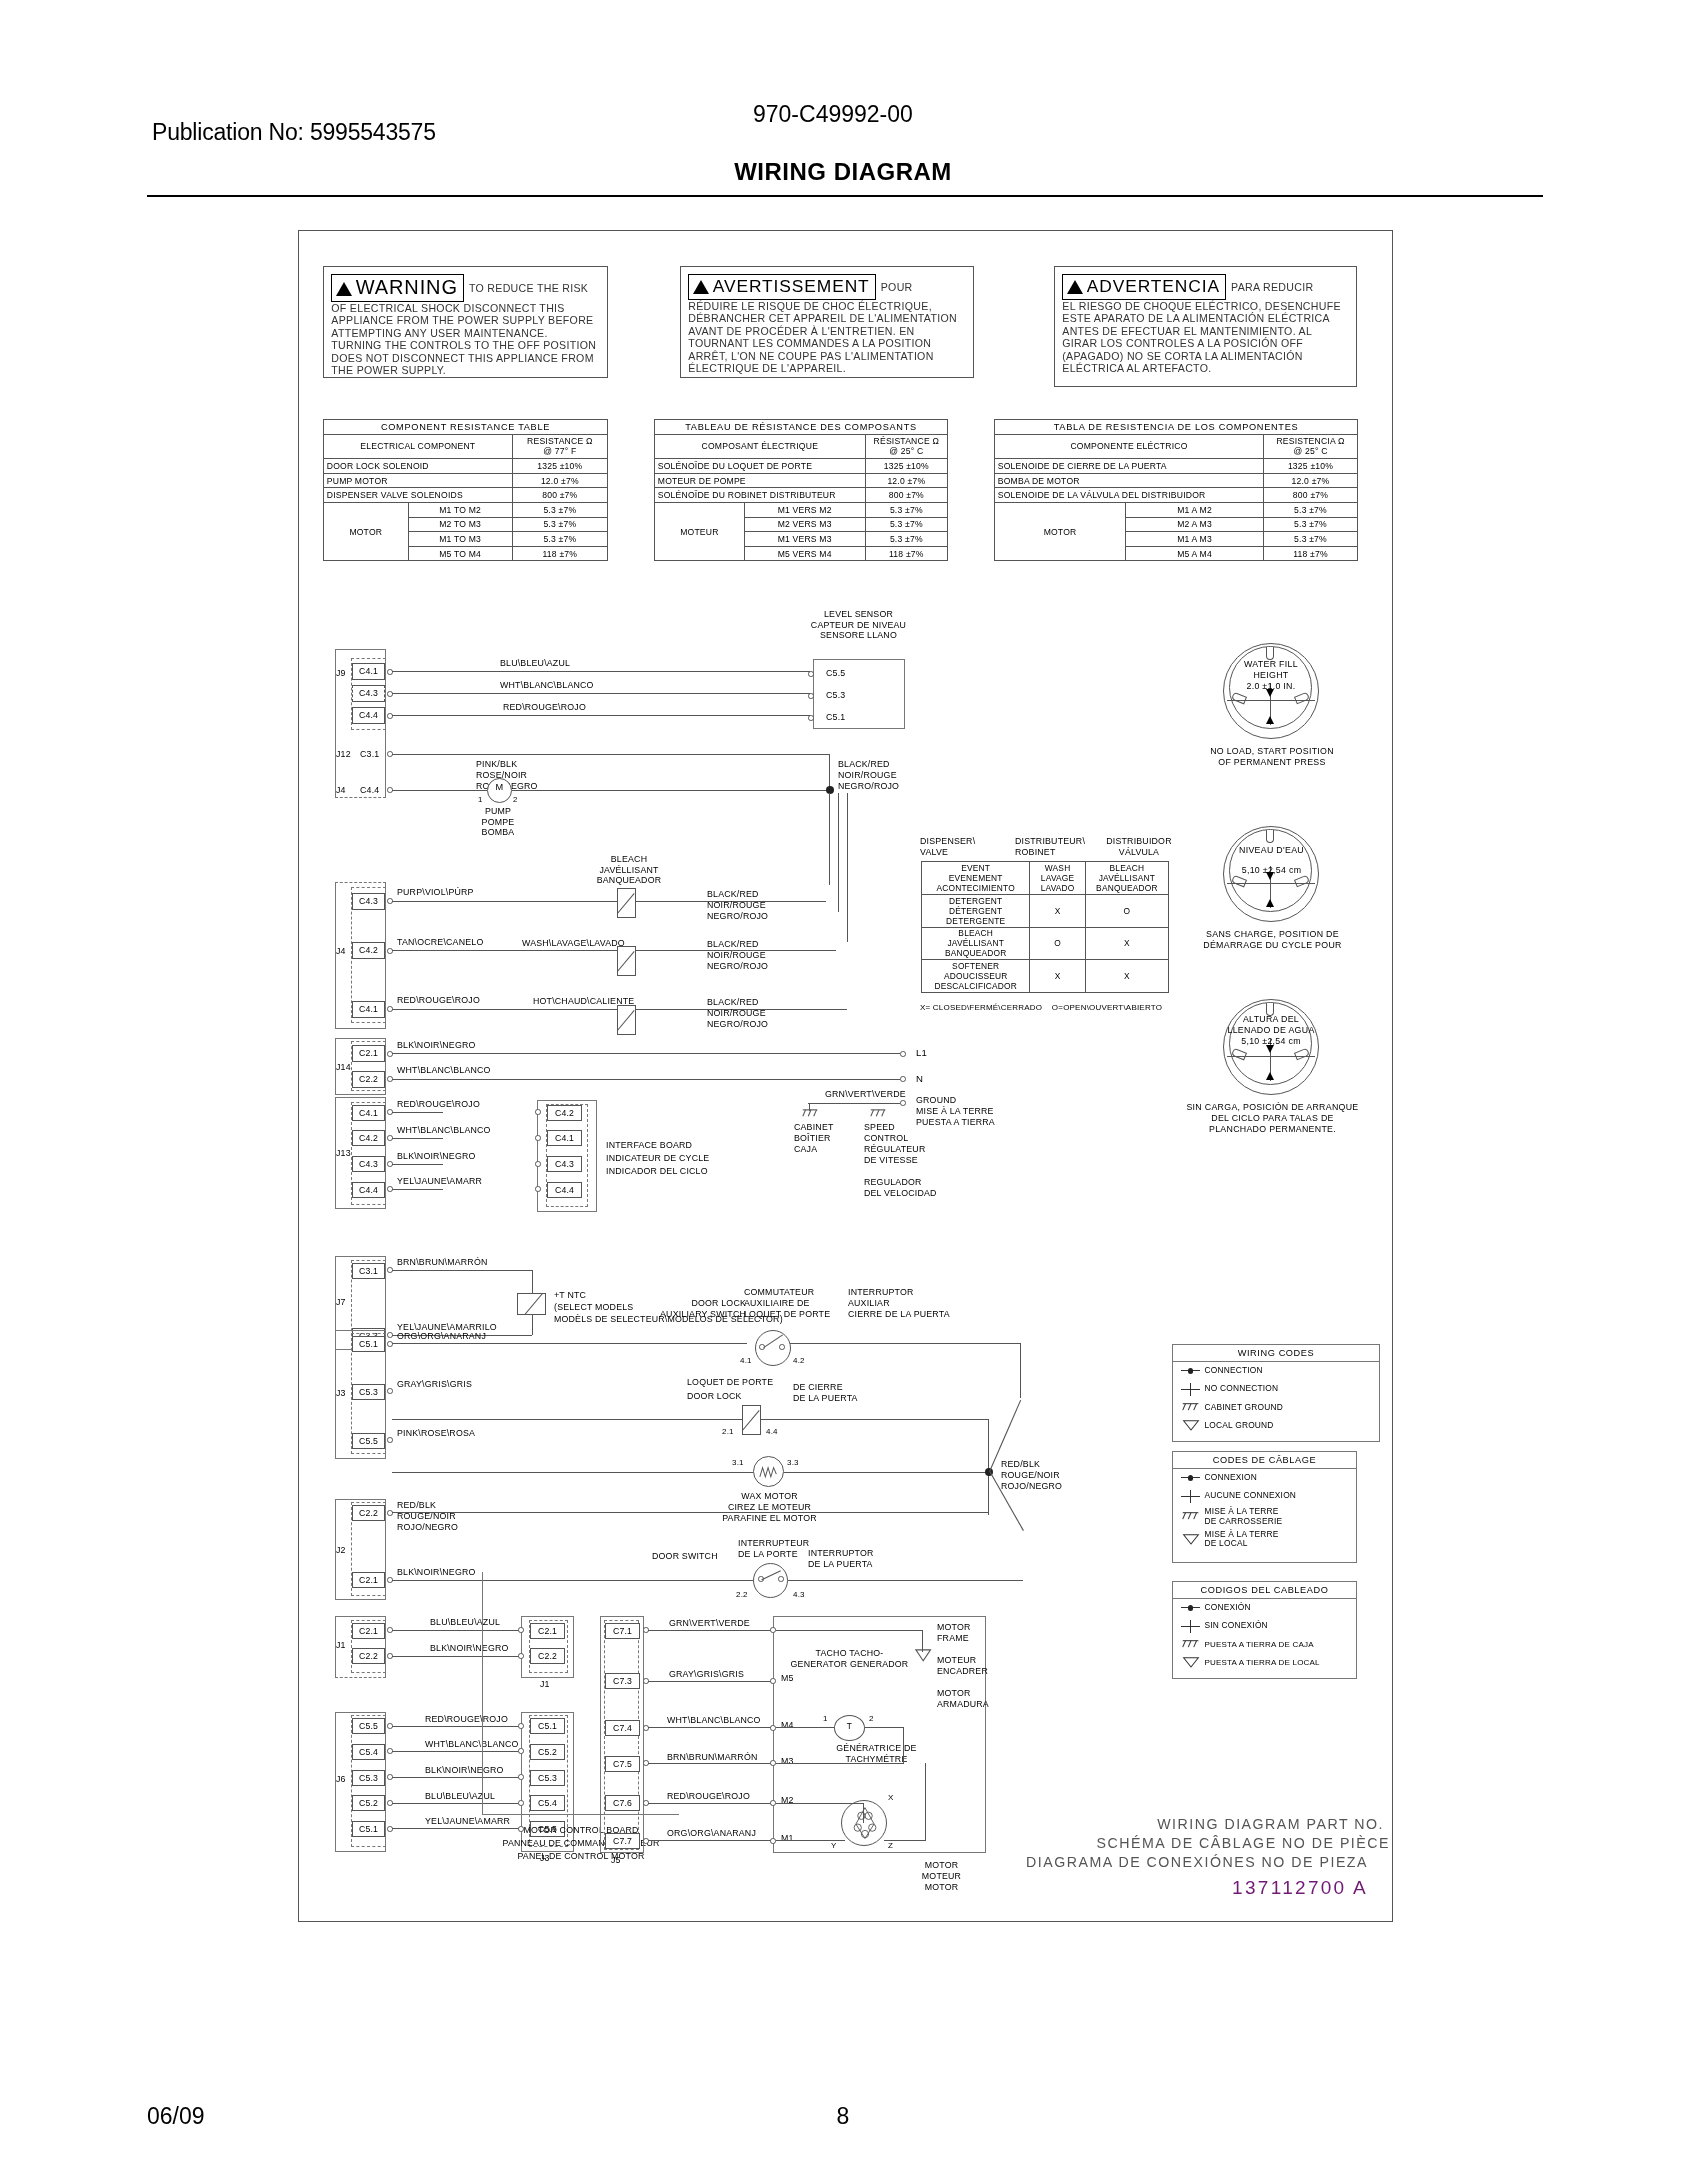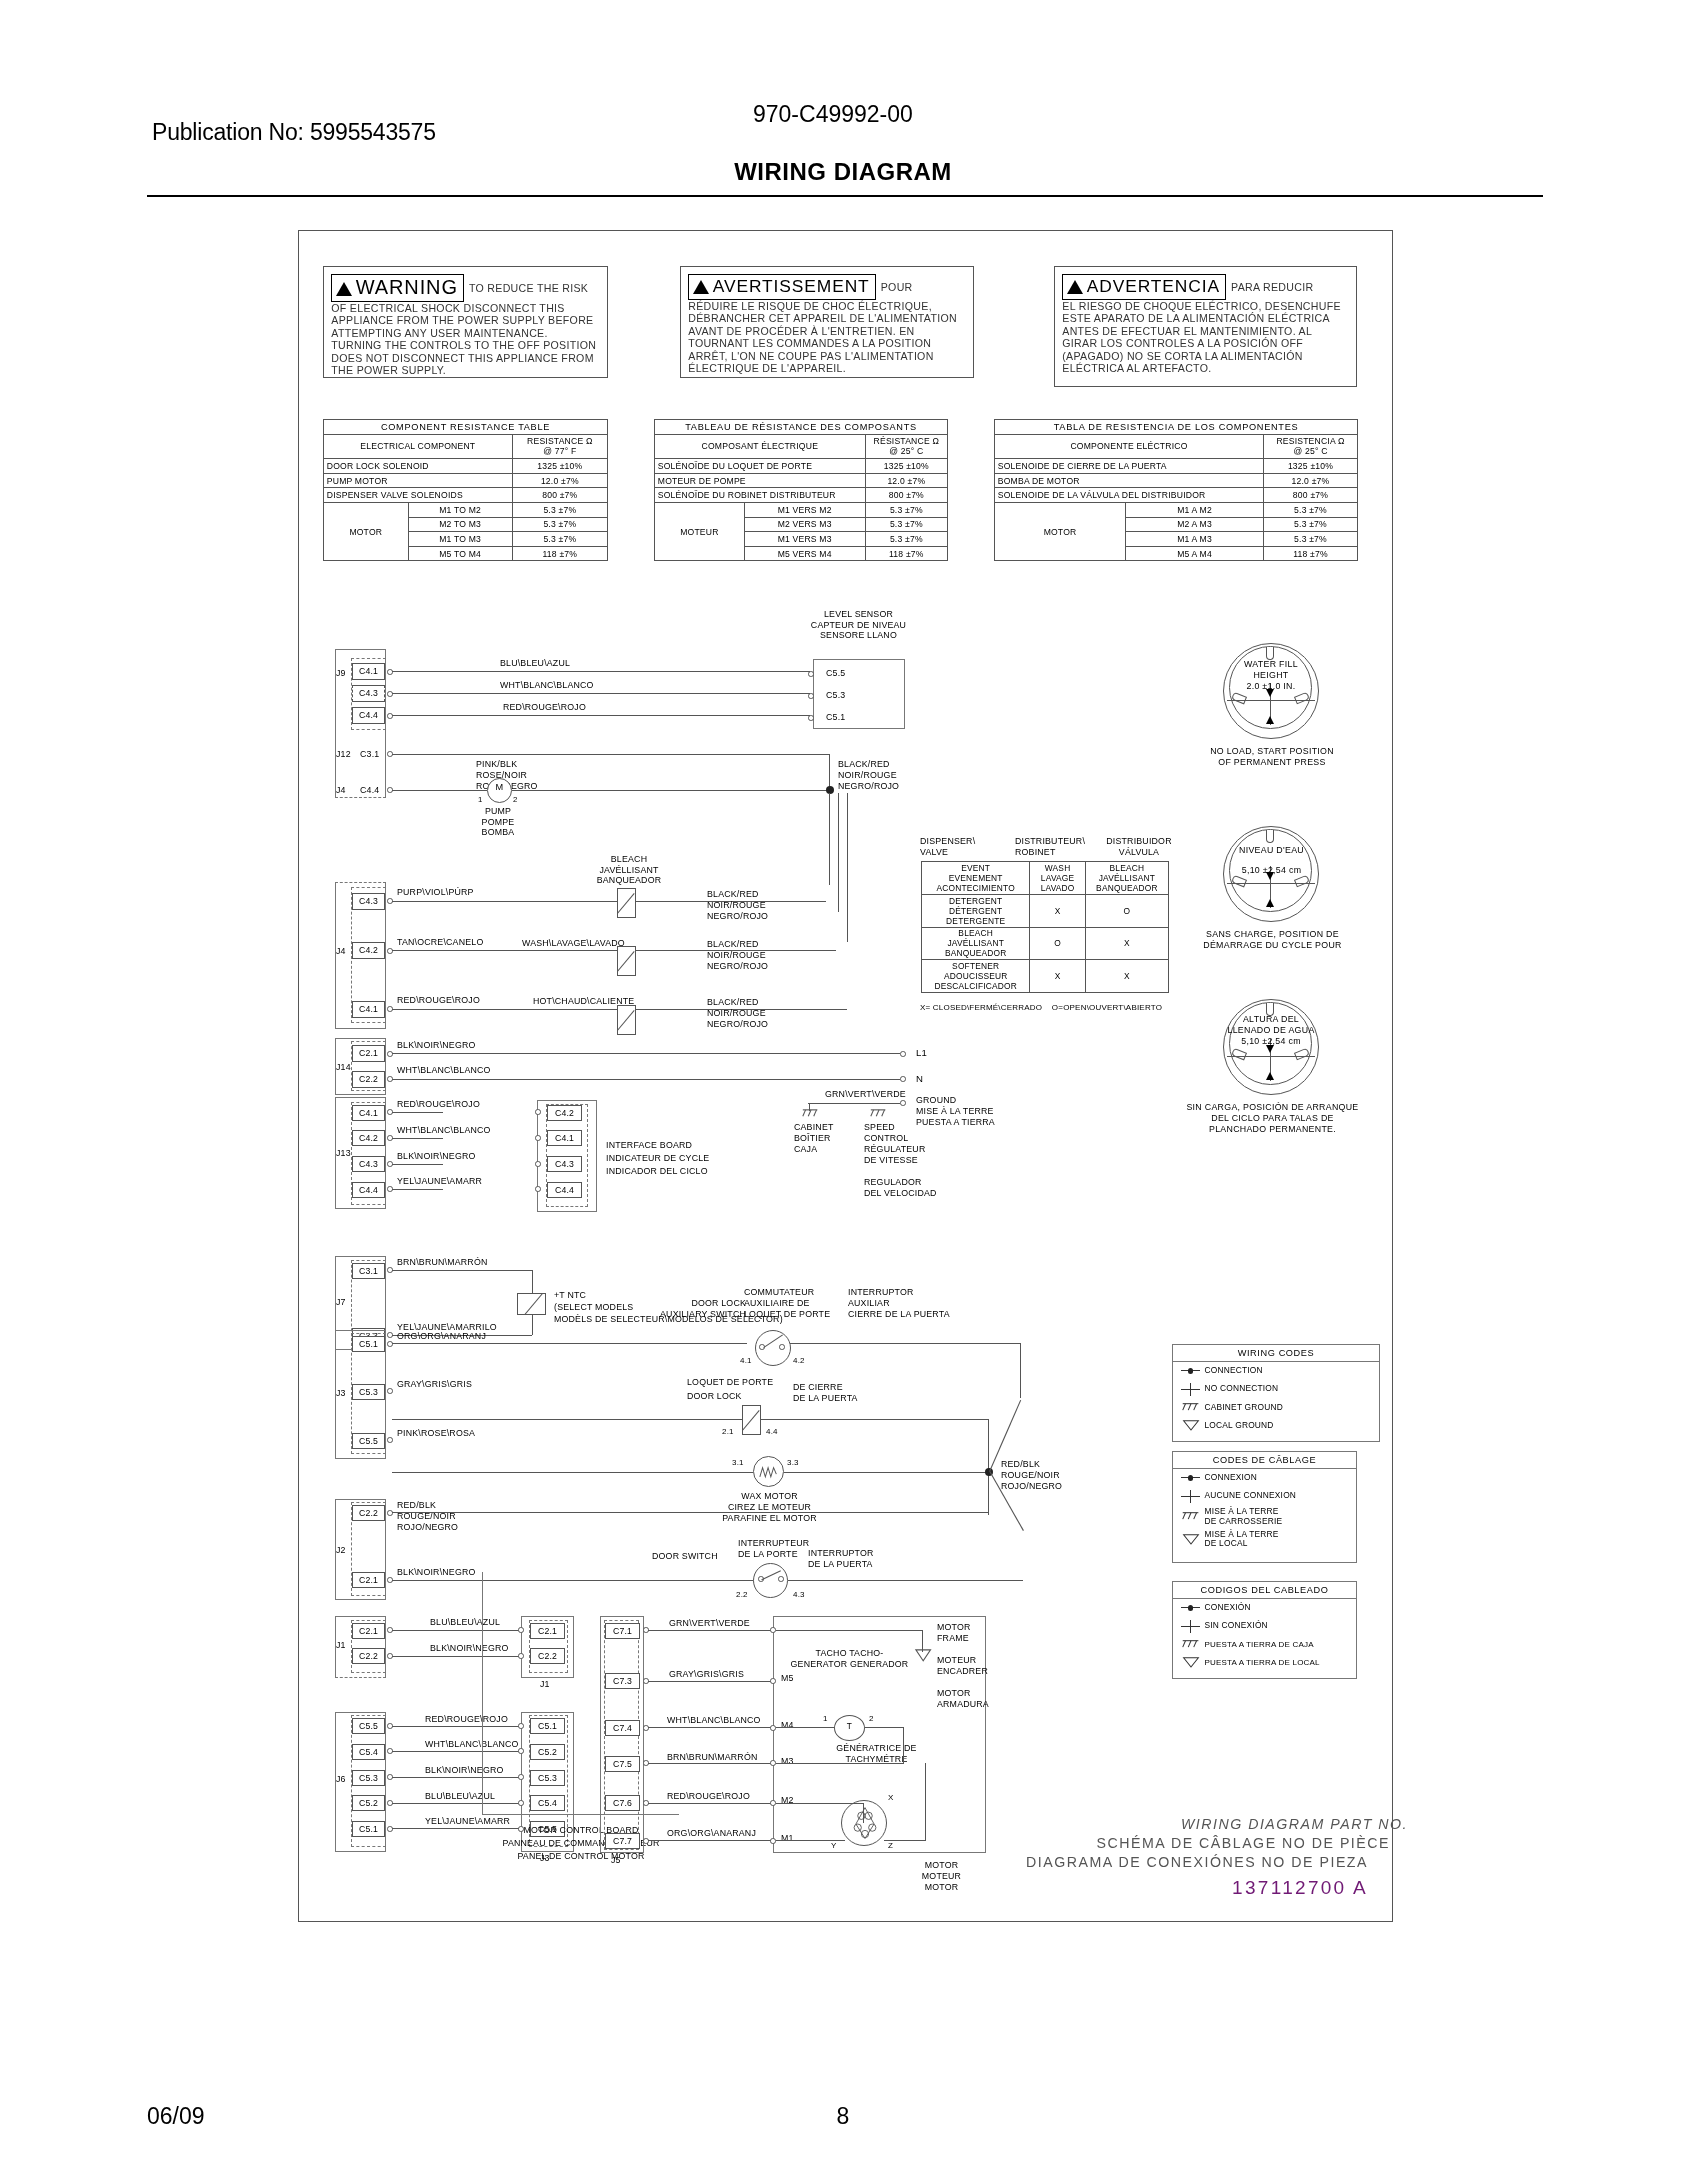--- a/index.html
+++ b/index.html
@@ -865,21 +865,21 @@
         <span>PUESTA A TIERRA DE CAJA</span>
       </div>
     <div class="lr" style="font-size:8px;">
         <span class="sym"><svg width="24" height="13.8" viewBox="0 0 26 15">
             <polygon points="5,3 21,3 13,13" fill="none" stroke="#333" stroke-width="1.1"></polygon>
           </svg></span>
         <span>PUESTA A TIERRA DE LOCAL</span>
       </div>
   </div>
 
-  <div class="ptno" style="left:995px;top:1815px;width:413px;font-style:italic;">WIRING DIAGRAM PART NO.</div>
+  <div class="ptno" style="left:971px;top:1815px;width:413px;">WIRING DIAGRAM PART NO.</div>
   <div class="ptno" style="left:977px;top:1834px;width:413px;">SCHÉMA DE CÂBLAGE NO DE PIÈCE</div>
   <div class="ptno" style="left:955px;top:1853px;width:413px;">DIAGRAMA DE CONEXIÓNES NO DE PIEZA</div>
   <div class="ptnum" style="left:955px;top:1877px;width:413px;">137112700  A</div>
 
   <div class="foot-date">06/09</div>
   <div class="foot-pg">8</div>
 
 </div>
 
 

